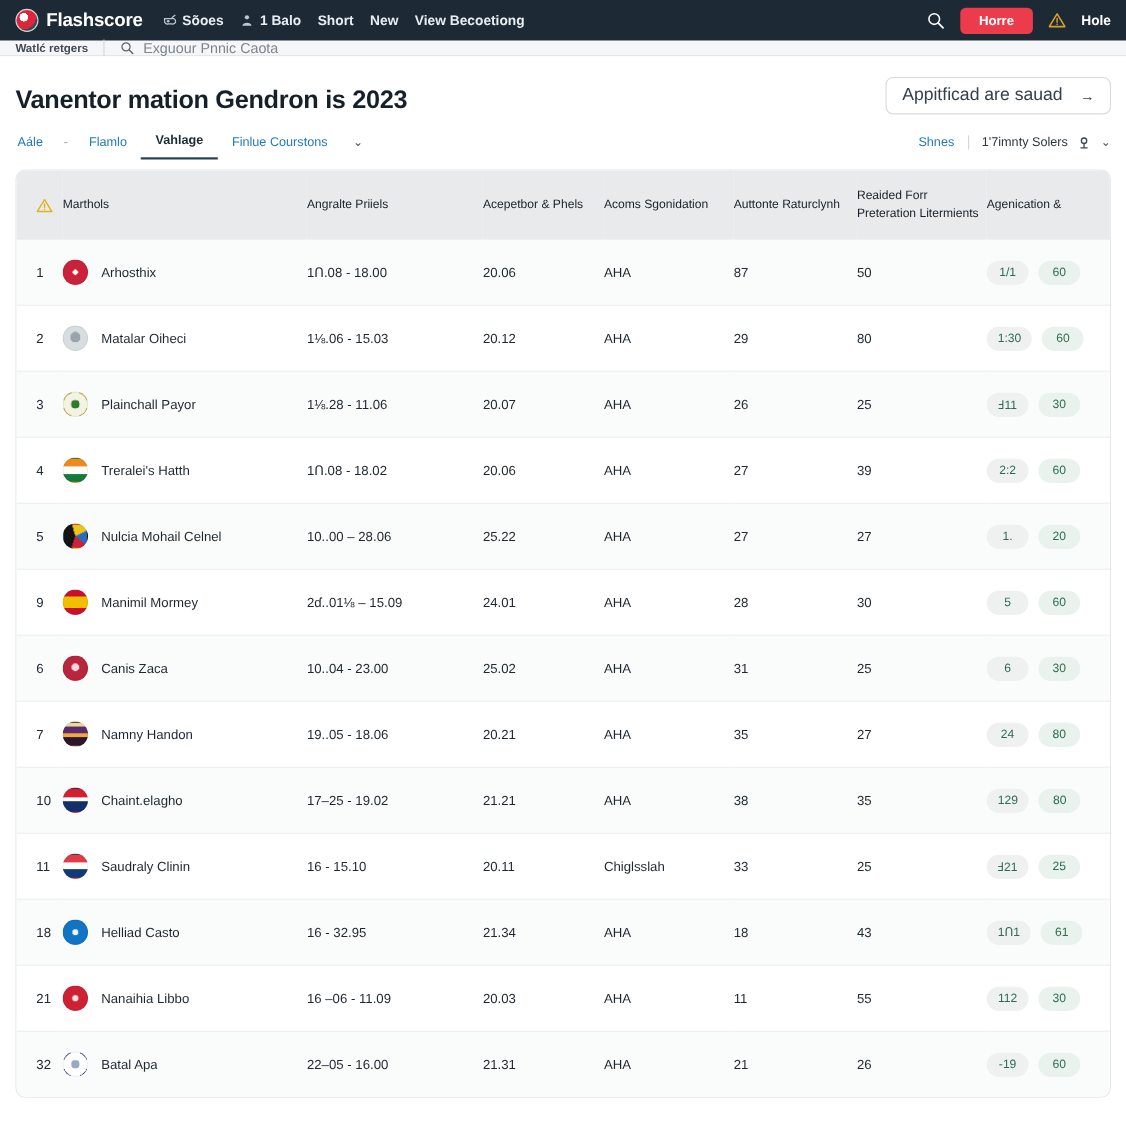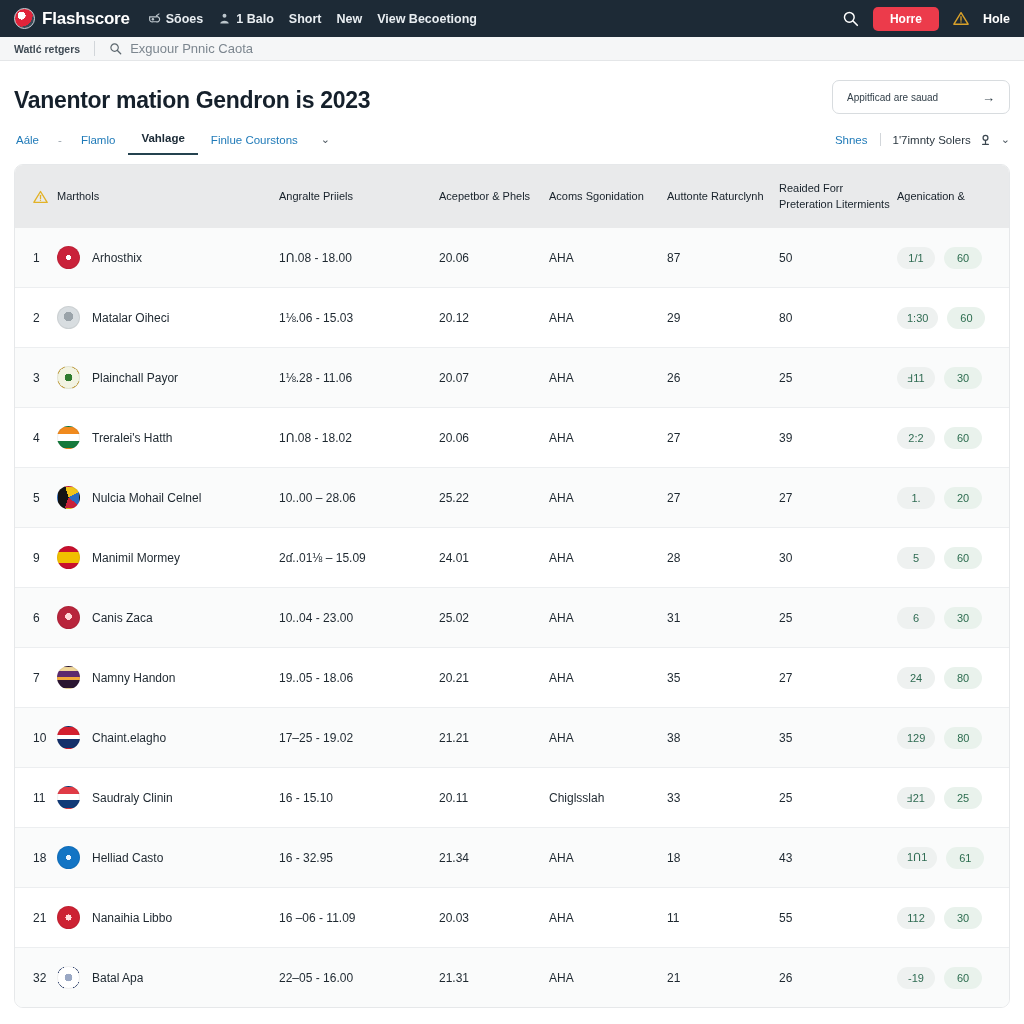--- a/index.html
+++ b/index.html
@@ -43,21 +43,21 @@
   .search-ico-top { width: 17px; height: 17px; cursor: pointer; }
   .pill-red {
     background: #ec3b4b; color: #ffffff; font-size: 12px; font-weight: bold;
     padding: 5px 17px; border-radius: 5px; white-space: nowrap; cursor: pointer;
   }
   .warn-ico-top { width: 16px; height: 15px; }
   .nav-link-plain { color: #ffffff; font-size: 12.5px; font-weight: bold; cursor: pointer; }
 
   
   .subbar {
-    height: 24px;
+    height: 14px;
     background: #f5f6f7;
     border-bottom: 1px solid #e4e6e8;
     display: flex; align-items: center;
     padding: 0 14px; gap: 0;
   }
   .subbar-label {
     font-size: 10.5px; color: #3f4a54; font-weight: bold; white-space: nowrap;
     cursor: pointer;
   }
   .subbar-divider {
@@ -75,21 +75,21 @@
   }
 
   .titlerow { display: flex; align-items: center; }
   .cta-btn {
     margin-left: auto; margin-top: 19px;
     border: 1px solid #d8dcdf; border-radius: 7px; background: #ffffff;
     height: 34px; min-width: 178px;
     display: flex; align-items: center; justify-content: space-between;
     padding: 0 14px; gap: 16px; cursor: pointer;
   }
-  .cta-label { font-size: 10px; color: #33404a; white-space: nowrap; }
+  .cta-label { font-size: 16px; color: #33404a; white-space: nowrap; }
   .cta-arrow { font-size: 13px; color: #33404a; }
 
   
   .tabsrow { display: flex; align-items: flex-end; margin-top: 18px; }
   .tabs { display: flex; align-items: flex-end; gap: 0; }
   .tab {
     font-size: 11.5px; padding: 0 13px 9px 13px; cursor: pointer;
     white-space: nowrap; color: #1f7ab8;
   }
   .tab:first-child { padding-left: 2px; }

